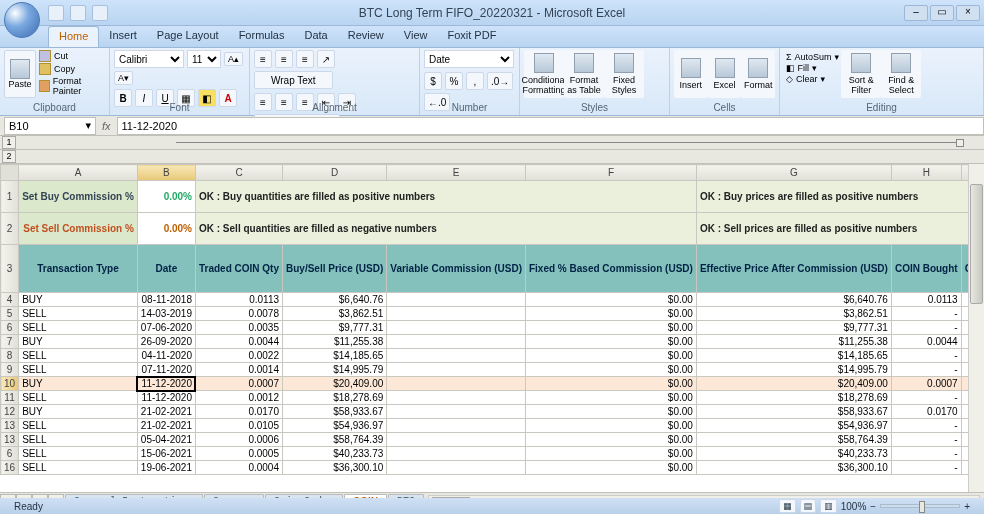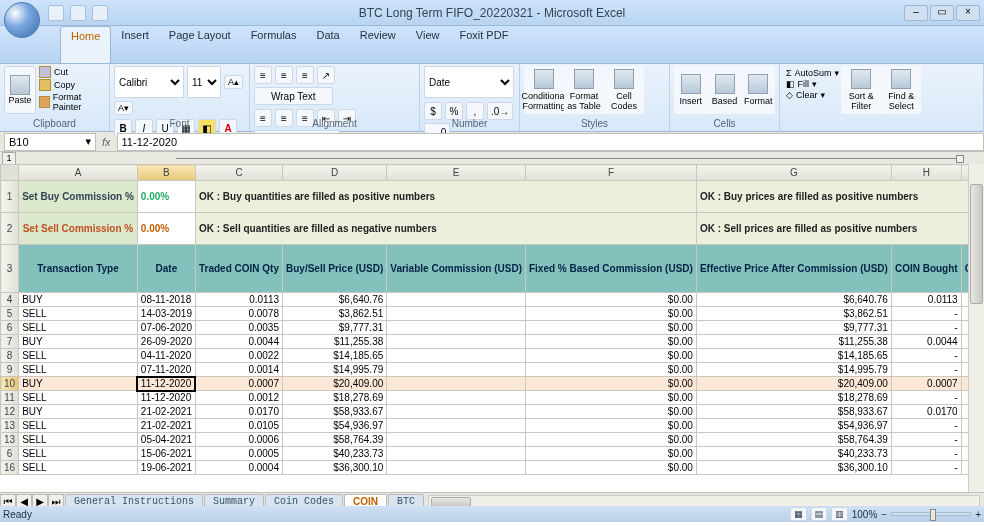--- a/index.html
+++ b/index.html
@@ -8,36 +8,36 @@
 
 .titlebar { height: 26px; background: linear-gradient(#cfe3fb, #b8d4f0); display: flex; align-items: center; position: relative; border-bottom: 1px solid #9bb8d8; }
 .orb { width: 36px; height: 36px; border-radius: 50%; background: radial-gradient(circle at 30% 30%, #fff, #7aa8e0 40%, #3b6cb0); position: absolute; left: 4px; top: 2px; z-index: 10; border: 1px solid #4a7bb5; }
 .qat { margin-left: 48px; display: flex; gap: 6px; align-items: center; }
 .qat-btn { width: 16px; height: 16px; background: #e8f0fa; border: 1px solid #a8c0de; border-radius: 2px; }
 .title-text { position: absolute; left: 50%; transform: translateX(-50%); color: #345; font-size: 12px; }
 .win-btns { position: absolute; right: 4px; display: flex; gap: 2px; }
 .win-btn { width: 24px; height: 16px; background: #d0e0f0; border: 1px solid #9bb8d8; border-radius: 2px; text-align: center; line-height: 12px; font-size: 10px; cursor: pointer; }
 
 
-.tabstrip { height: 38px; background: linear-gradient(#cfe3fb, #b8d4f0); display: flex; padding-left: 60px; border-bottom: 1px solid #9bb8d8; }
+.tabstrip { height: 22px; background: linear-gradient(#cfe3fb, #b8d4f0); display: flex; padding-left: 48px; border-bottom: 1px solid #9bb8d8; }
 .tab { padding: 3px 10px; font-size: 11px; color: #234; cursor: pointer; }
 .tab.active { background: #eaf2fc; border: 1px solid #9bb8d8; border-bottom: none; border-radius: 3px 3px 0 0; color: #c06000; }
 
 
 .ribbon { height: 68px; background: linear-gradient(#eaf2fc, #d8e8f8); border-bottom: 1px solid #9bb8d8; display: flex; font-size: 10px; }
 .ribgroup { border-right: 1px solid #bcd0e8; padding: 2px 4px; display: flex; flex-direction: column; justify-content: space-between; }
 .ribgroup-label { text-align: center; color: #567; font-size: 10px; padding-top: 1px; }
 .ribrow { display: flex; align-items: center; gap: 3px; flex-wrap: wrap; }
 .ribbtn { height: 18px; min-width: 18px; padding: 0 3px; background: #f4f8fc; border: 1px solid #ccd8ea; border-radius: 2px; font-size: 10px; cursor: pointer; display: flex; align-items: center; justify-content: center; }
 .ribbtn.small { min-width: 14px; height: 14px; font-size: 9px; }
 .paste-big { width: 36px; height: 48px; background: #f4f8fc; border: 1px solid #ccd8ea; border-radius: 2px; display: flex; flex-direction: column; align-items: center; justify-content: center; font-size: 9px; cursor: pointer; }
 .clipboard-side { display: flex; flex-direction: column; gap: 1px; font-size: 9px; padding-left: 3px; }
 .clip-item { display: flex; align-items: center; gap: 3px; cursor: pointer; }
 .clip-icon { width: 12px; height: 12px; background: #e0c060; border: 1px solid #b09030; }
-.font-select { height: 32px; font-size: 10px; border: 1px solid #ccd8ea; background: #fff; }
+.font-select { height: 18px; font-size: 10px; border: 1px solid #ccd8ea; background: #fff; }
 .bigvert { width: 40px; height: 48px; display: flex; flex-direction: column; align-items: center; justify-content: center; gap: 2px; background: #f4f8fc; border: 1px solid transparent; border-radius: 2px; cursor: pointer; font-size: 9px; text-align: center; }
 .ico24 { width: 20px; height: 20px; background: linear-gradient(#e0e8f0, #b8c8d8); border: 1px solid #90a0b0; }
 
 
 .fbar { height: 20px; background: #e8e8e0; border-bottom: 1px solid #c0c0b8; display: flex; align-items: center; }
 .namebox { width: 92px; height: 18px; background: #fff; border: 1px solid #c0c0b8; margin-left: 4px; font-size: 11px; padding: 0 4px; display: flex; align-items: center; }
 .fx { padding: 0 6px; font-style: italic; color: #666; }
 .formula-input { flex: 1; height: 18px; background: #fff; border: 1px solid #c0c0b8; font-size: 11px; padding: 0 4px; }
 
 
@@ -52,38 +52,38 @@
 .grid { border-collapse: collapse; table-layout: fixed; }
 .grid th, .grid td { border: 1px solid #c8c8c0; font-size: 10px; padding: 1px 3px; overflow: hidden; white-space: nowrap; text-overflow: clip; }
 .grid th.colhdr { background: linear-gradient(#f4f4ec, #e0e0d8); height: 16px; font-weight: normal; color: #444; text-align: center; }
 .grid th.colhdr.sel { background: linear-gradient(#f8e8b8, #e8c878); }
 .grid td.rowhdr { background: linear-gradient(90deg, #f4f4ec, #e0e0d8); width: 18px; text-align: center; color: #444; }
 .grid td.rowhdr.sel { background: linear-gradient(90deg, #f8e8b8, #e8c878); }
 .grid .corner { background: #e0e0d8; width: 18px; }
 
 .hdr-teal { background: #84c0bc; font-weight: bold; text-align: center; height: 48px; white-space: normal; color: #024; }
 .hdr-olive { background: #dce8cc; font-weight: bold; text-align: center; height: 32px; white-space: normal; color: #345; padding: 2px; }
-.hdr-orange { color: #c05020; }
+.hdr-orange { color: #c05020; text-align: right; }
 .ok-green { background: #eaf0dc; font-weight: bold; color: #222; padding-left: 6px; }
 .cell-r { text-align: right; }
-.cell-c { text-align: left; }
+.cell-c { text-align: right; }
 .row-peach { background: #fde8d8; }
 .active-cell { outline: 2px solid #000; outline-offset: -1px; }
 
 
 .sheettabs { position: absolute; bottom: 16px; left: 0; right: 0; height: 18px; background: #e8e8e0; display: flex; align-items: center; border-top: 1px solid #c0c0b8; font-size: 10px; }
 .nav-btns { display: flex; }
 .nav-btn { width: 16px; height: 16px; background: #f0f0e8; border: 1px solid #bbb; text-align: center; line-height: 14px; cursor: pointer; }
 .sheet-tab { padding: 1px 8px; background: #fff; border: 1px solid #bbb; border-radius: 0 0 3px 3px; margin-left: 1px; cursor: pointer; }
 .sheet-tab.active { background: #fff; font-weight: bold; color: #c06000; }
 .sheet-tab.inact { background: #d8e4f0; color: #356; font-family: Liberation Mono, monospace; }
 .hscroll { flex: 1; margin: 0 4px; height: 14px; background: #f0f0e8; border: 1px solid #ccc; position: relative; }
 .hscroll-thumb { position: absolute; left: 2px; width: 40px; top: 1px; bottom: 1px; background: linear-gradient(#e8e8e0, #c8c8c0); border: 1px solid #aaa; border-radius: 2px; }
 
-.statusbar { position: absolute; bottom: 4px; left: 0; right: 0; height: 16px; background: linear-gradient(#d0e0f4, #b8d0e8); font-size: 10px; display: flex; align-items: center; padding: 0 3px; color: #234; justify-content: space-between; }
+.statusbar { position: absolute; bottom: 12px; left: 0; right: 0; height: 16px; background: linear-gradient(#d0e0f4, #b8d0e8); font-size: 10px; display: flex; align-items: center; padding: 0 14px; color: #234; justify-content: space-between; }
 .zoom { display: flex; align-items: center; gap: 4px; }
 .zoom-slider { width: 80px; height: 4px; background: #cde; border: 1px solid #abc; position: relative; }
 .zoom-thumb { position: absolute; left: 38px; top: -4px; width: 6px; height: 12px; background: #e8e8e0; border: 1px solid #888; }
 
 .vscroll { position: absolute; right: 0; top: 164px; bottom: 34px; width: 16px; background: #f0f0e8; border-left: 1px solid #ccc; }
 .vscroll-thumb { position: absolute; top: 20px; height: 120px; left: 1px; right: 1px; background: linear-gradient(90deg, #e8e8e0, #c8c8c0); border: 1px solid #aaa; border-radius: 2px; }
 </style>
 </head>
 <body>
 
@@ -210,35 +210,35 @@
       <div class="bigvert">
           <div class="ico24"></div>
           <span>Conditional Formatting</span>
         </div>
       <div class="bigvert">
           <div class="ico24"></div>
           <span>Format as Table</span>
         </div>
       <div class="bigvert">
           <div class="ico24"></div>
-          <span>Cell Codes</span>
+          <span>Fixed Styles</span>
         </div>
     </div>
     <div class="ribgroup-label">Styles</div>
   </div>
 
   <div class="ribgroup" style="width:110px">
     <div style="height:48px;display:flex">
       <div class="bigvert" style="width:34px">
           <div class="ico24"></div>
           <span>Insert</span>
         </div>
       <div class="bigvert" style="width:34px">
           <div class="ico24"></div>
-          <span>Based</span>
+          <span>Excel</span>
         </div>
       <div class="bigvert" style="width:34px">
           <div class="ico24"></div>
           <span>Format</span>
         </div>
     </div>
     <div class="ribgroup-label">Cells</div>
   </div>
 
   <div class="ribgroup" style="flex:1">
@@ -250,20 +250,21 @@
       </div>
       <div class="bigvert">
           <div class="ico24"></div>
           <span>Sort &amp; Filter</span>
         </div>
       <div class="bigvert">
           <div class="ico24"></div>
           <span>Find &amp; Select</span>
         </div>
     </div>
+    <div class="ribgroup-label">Editing</div>
   </div>
 </div>
 
 <div class="fbar">
   <div class="namebox">
       <span>B10</span>
       <span style="margin-left:auto">▾</span>
     </div>
   <span class="fx">fx</span>
   <input class="formula-input" value="11-12-2020" style="">

